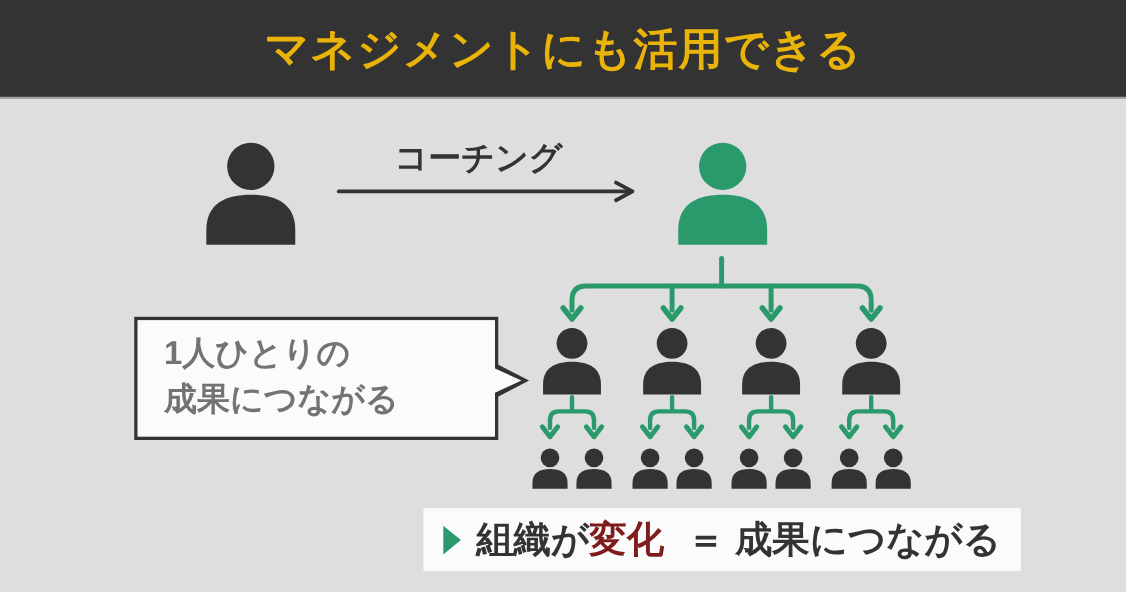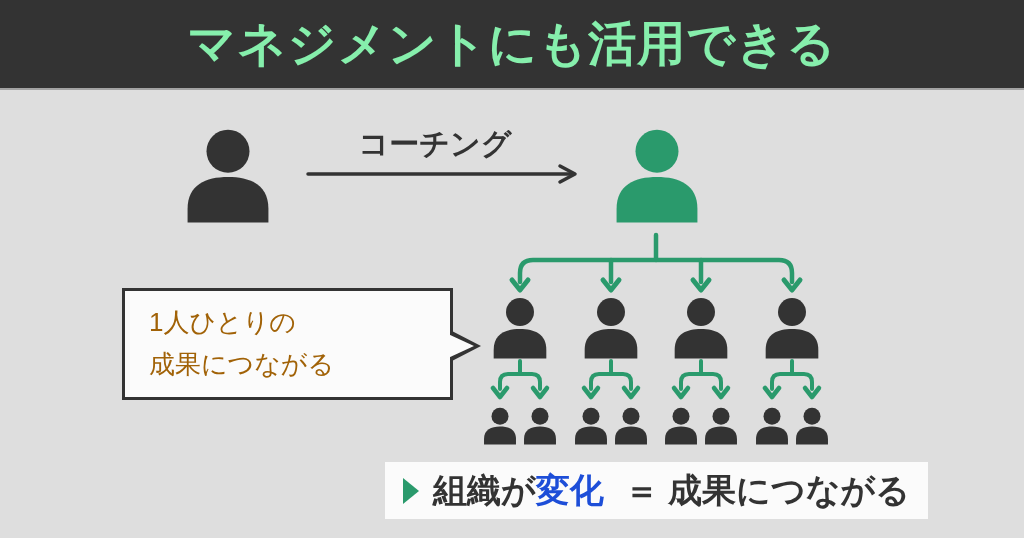--- a/index.html
+++ b/index.html
@@ -10,21 +10,21 @@
   }
   .canvas{position:relative;width:1024px;height:538px;background:#dedede;}
 
   
   .header{
     position:absolute;top:0;left:0;width:1024px;height:88px;
     background:#333333;border-bottom:2px solid #a3a3a3;
     display:flex;align-items:center;justify-content:center;
   }
   .header h1{
-    margin:0;color:#86efac;font-size:48px;font-weight:800;letter-spacing:1px;
+    margin:0;color:#eab308;font-size:40px;font-weight:800;letter-spacing:1px;
   }
 
   
   .stage{position:absolute;top:90px;left:0;width:1024px;height:448px;}
   .gfx{position:absolute;top:0;left:0;width:1024px;height:448px;}
 
   .dark-fill{fill:#333333;}
   .green-fill{fill:#2a9a6c;}
   .black-line{stroke:#333333;stroke-width:3.5;fill:none;stroke-linecap:round;stroke-linejoin:round;}
   .g-line{stroke:#2a9a6c;stroke-width:4.5;fill:none;stroke-linecap:round;stroke-linejoin:round;}
@@ -37,21 +37,21 @@
     position:absolute;left:335px;top:34px;width:200px;text-align:center;
     font-size:30px;font-weight:800;color:#333333;
   }
 
   
   .bubble{
     position:absolute;left:122px;top:198px;width:331px;height:112px;
     box-sizing:border-box;background:#fbfbfb;border:3px solid #333333;
     padding:10px 8px 10px 24px;
   }
-  .bubble .line{font-size:26px;font-weight:400;color:#a16207;line-height:42px;white-space:nowrap;}
+  .bubble .line{font-size:30px;font-weight:700;color:#737373;line-height:42px;white-space:nowrap;}
   .bubble .tail-outer{
     position:absolute;right:-31px;top:39px;width:0;height:0;
     border-top:16px solid transparent;border-bottom:16px solid transparent;
     border-left:31px solid #333333;
   }
   .bubble .tail-inner{
     position:absolute;right:-24px;top:43px;width:0;height:0;
     border-top:12px solid transparent;border-bottom:12px solid transparent;
     border-left:26px solid #fbfbfb;
   }
@@ -60,21 +60,21 @@
   .footer-bar{
     position:absolute;left:385px;top:372px;width:543px;height:57px;
     background:#fbfbfb;display:flex;align-items:center;justify-content:center;
   }
   .footer-bar .tri{
     width:0;height:0;margin-right:14px;
     border-top:13px solid transparent;border-bottom:13px solid transparent;
     border-left:16px solid #2a9a6c;
   }
   .footer-bar .txt{font-size:34px;font-weight:800;color:#333333;white-space:nowrap;}
-  .footer-bar .txt .hl{color:#1d4ed8;}
+  .footer-bar .txt .hl{color:#7f1d1d;}
   .footer-bar .txt .suffix{margin-left:21px;}
 </style>
 </head>
 <body>
 
 <div class="canvas">
 
   <div class="header">
     <h1>マネジメントにも活用できる</h1>
   </div>

